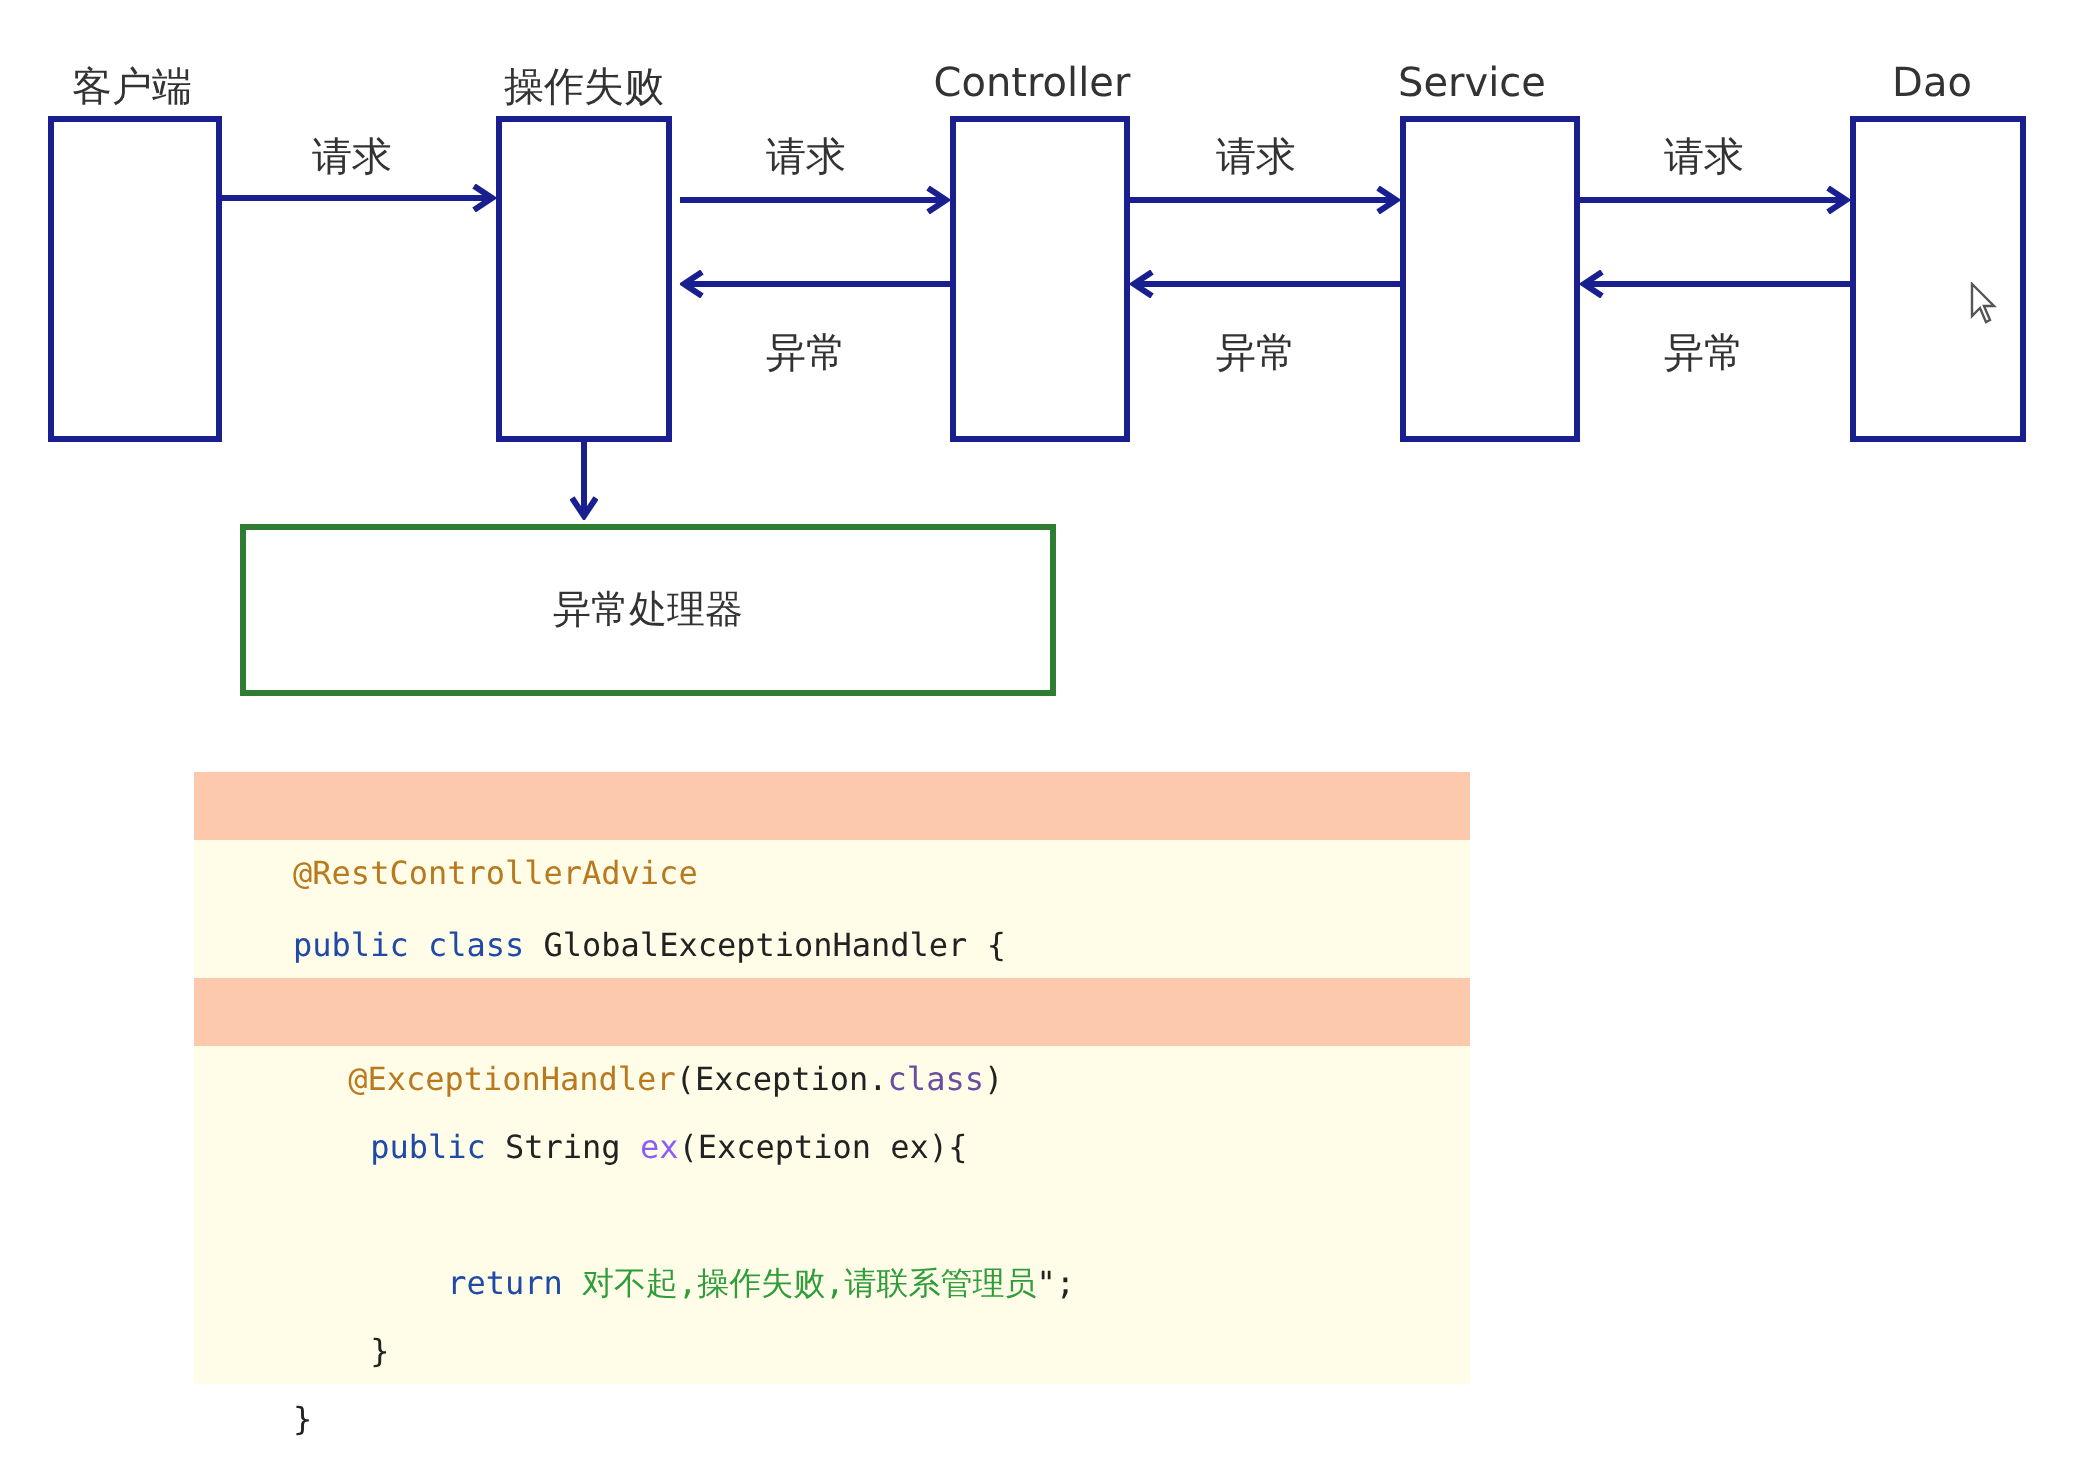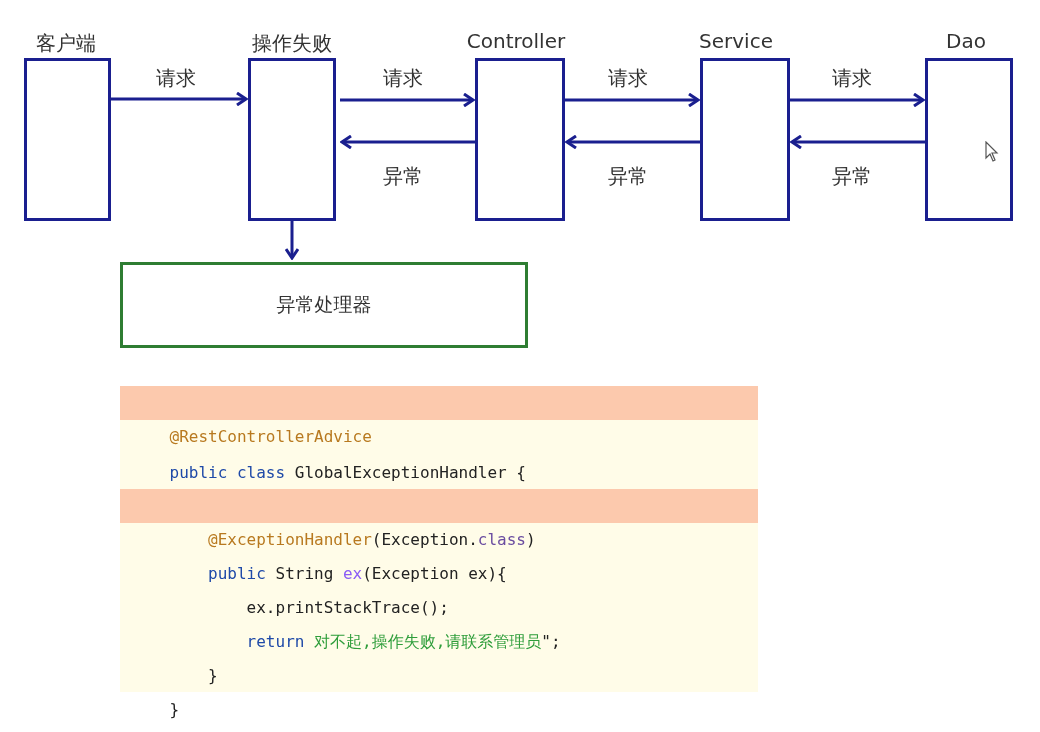--- a/index.html
+++ b/index.html
@@ -18,21 +18,21 @@
     position: absolute; font-size: 20px; color: #333333; transform: translateX(-50%); white-space: nowrap;
   }
   svg.arrows { position: absolute; left: 0; top: 0; width: 1040px; height: 732px; pointer-events: none; }
   .handler-box {
     position: absolute; left: 120px; top: 262px; width: 408px; height: 86px;
     border: 3px solid #2e7d32; box-sizing: border-box; background: #fff;
     display: flex; align-items: center; justify-content: center;
   }
   .handler-box span { font-size: 19px; color: #333; }
   .code {
-    position: absolute; left: 120px; top: 386px; width: 638px; height: 306px; background: #fffce8;
+    position: absolute; left: 97px; top: 386px; width: 638px; height: 306px; background: #fffce8;
     font-family: "DejaVu Sans Mono", "Liberation Mono", monospace; font-size: 16px;
   }
   .code-line { position: absolute; left: 0; width: 100%; height: 34px; line-height: 34px; box-sizing: border-box; white-space: pre; }
   .code-line.hl { background: #fcc9ad; }
   .kw { color: #1f4aa8; }
   .ann { color: #b8791f; }
   .plain { color: #222; }
   .method { color: #8b5cf6; }
   .cls { color: #6a4ca0; }
   .str { color: #2e9d3a; }
@@ -85,28 +85,25 @@
   <path d="M1,1 L1,17 L5,13 L8,20 L10,19 L7,12 L12,12 Z" fill="#ffffff" stroke="#555" stroke-width="1.2"></path>
 </svg>
 
 <div class="code">
   <div class="code-line hl" style="top:0; padding-left:11px;">
     <span class="ann">@RestControllerAdvice</span>
   </div>
   <div class="code-line" style="top:36px; padding-left:11px;">
     <span class="kw">public class </span><span class="plain">GlobalExceptionHandler {</span>
   </div>
-  <div class="code-line hl" style="top:103px; padding-left:11px;">
+  <div class="code-line hl" style="top:103px; ">
     <span class="plain">    </span><span class="ann">@ExceptionHandler</span><span class="plain">(Exception.</span><span class="cls">class</span><span class="plain">)</span>
   </div>
   <div class="code-line" style="top:137px; padding-left:11px;">
     <span class="plain">    </span><span class="kw">public </span><span class="plain">String </span><span class="method">ex</span><span class="plain">(Exception ex){</span>
-  </div>
-  <div class="code-line" style="top:171px; padding-left:11px;">
-    <span class="plain">        ex.printStackTrace();</span>
   </div>
   <div class="code-line" style="top:205px; padding-left:11px;">
     <span class="plain">        </span><span class="kw">return </span><span class="str">对不起,操作失败,请联系管理员</span><span class="plain">";</span>
   </div>
   <div class="code-line" style="top:239px; padding-left:11px;">
     <span class="plain">    }</span>
   </div>
   <div class="code-line" style="top:273px; padding-left:11px;">
     <span class="plain">}</span>
   </div>

